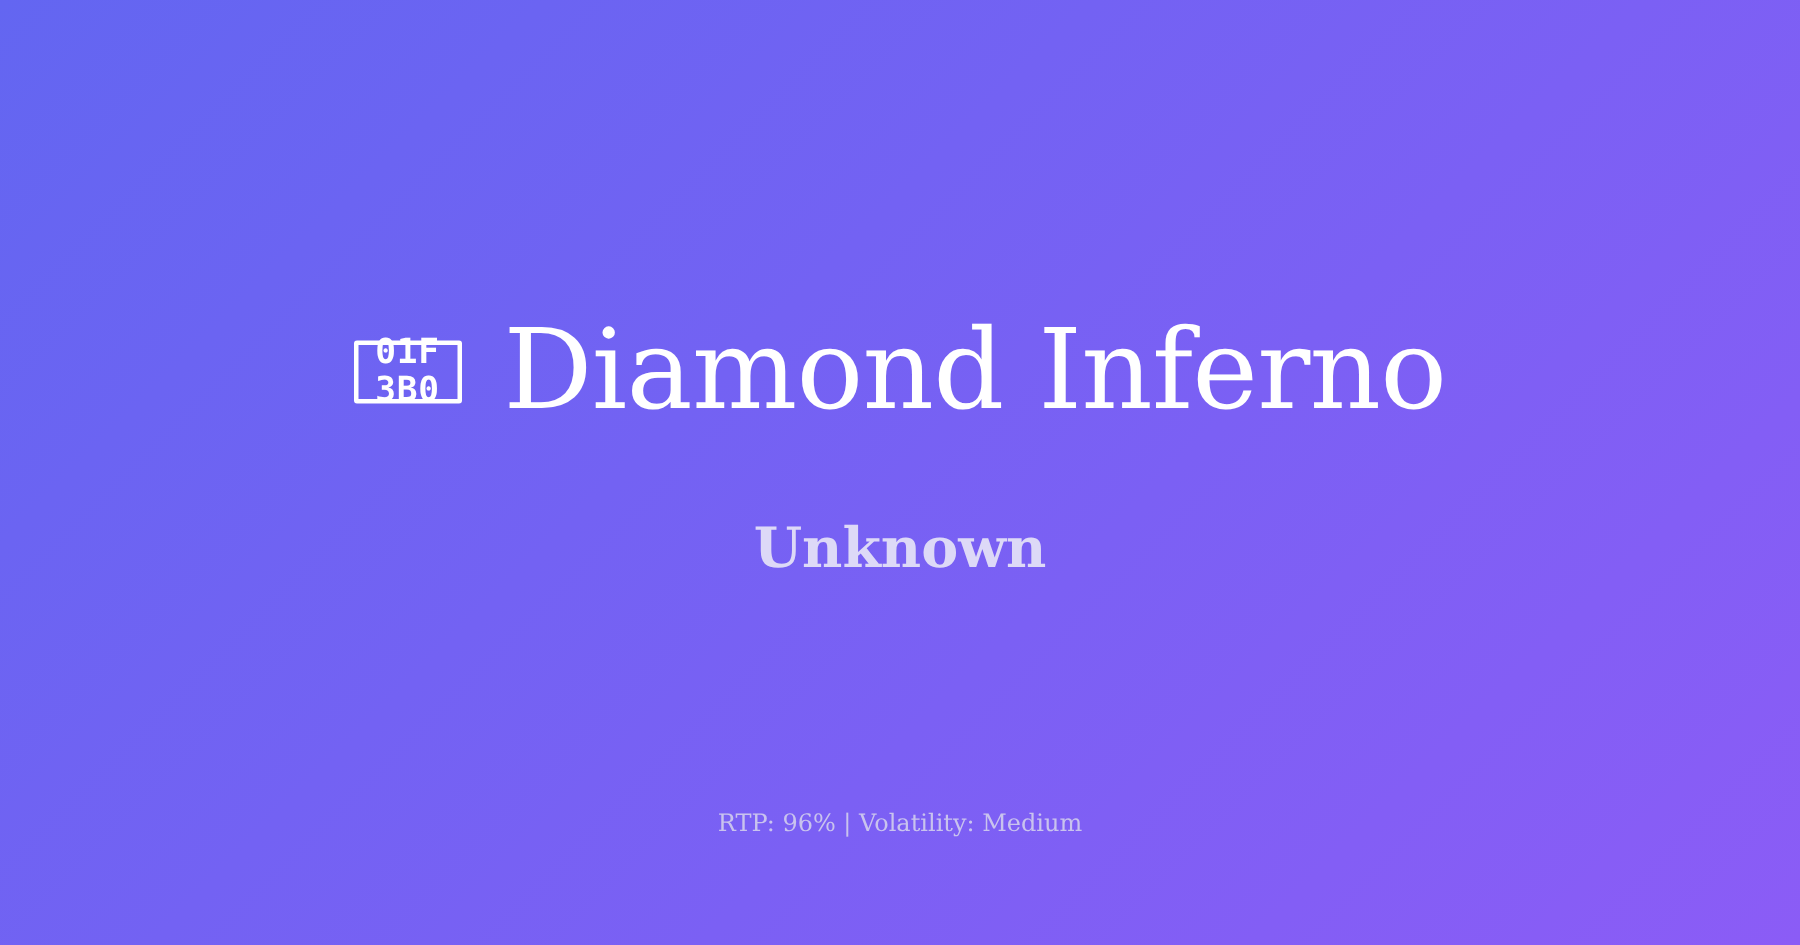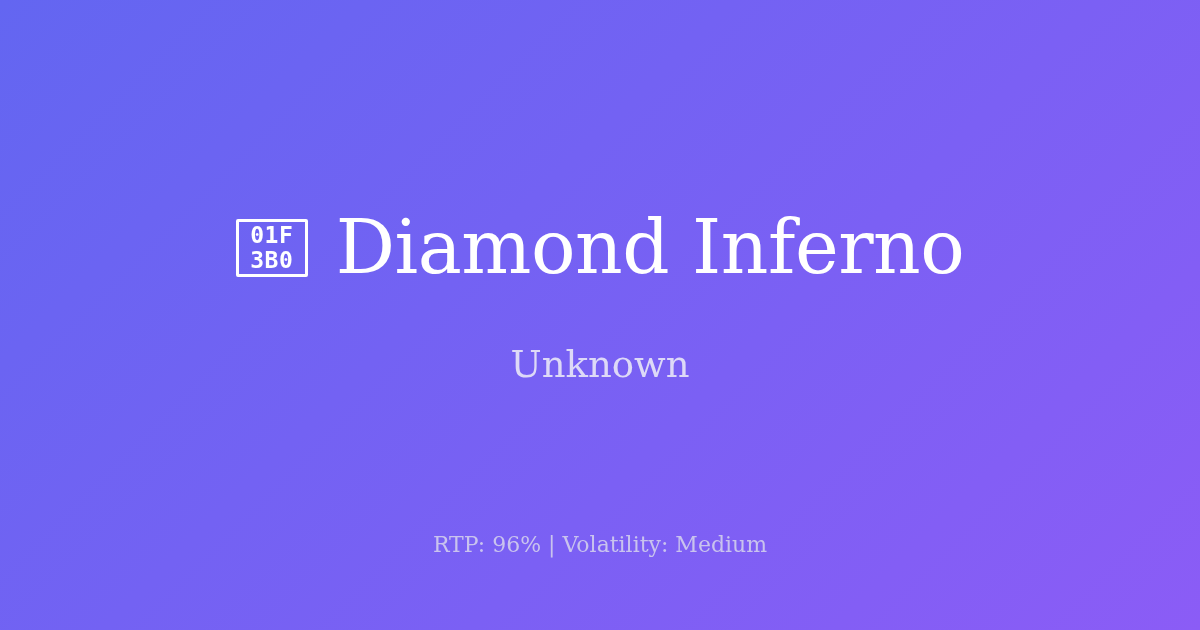--- a/index.html
+++ b/index.html
@@ -38,21 +38,21 @@
     padding: 0 40px;
     box-sizing: border-box;
     max-width: 1200px;
   }
 
   
   .tofu {
     flex: 0 0 auto;
     box-sizing: border-box;
     width: 72px;
-    height: 58px;
+    height: 42px;
     border: 3px solid #ffffff;
     border-radius: 2px;
     display: flex;
     flex-direction: column;
     align-items: center;
     justify-content: center;
     font-family: "DejaVu Sans Mono", "Liberation Mono", monospace;
     font-size: 23px;
     font-weight: 700;
     line-height: 25px;
@@ -72,37 +72,37 @@
     line-height: 1.05;
     color: #ffffff;
     white-space: nowrap;
     letter-spacing: -0.5px;
   }
 
   
   .subtitle {
     margin-top: 58px;
     font-family: "DejaVu Serif", "Liberation Serif", serif;
-    font-weight: 400;
+    font-weight: 700;
     font-size: 37px;
     line-height: 1.1;
     color: #ddd9f7;
     text-align: center;
   }
 
   
   .meta {
     position: absolute;
     left: 0;
     right: 0;
     bottom: 72px;
     text-align: center;
     font-family: "DejaVu Serif", "Liberation Serif", serif;
     font-weight: 400;
-    font-size: 22px;
+    font-size: 16px;
     line-height: 1.2;
     color: #c9c3ee;
   }
 </style>
 </head>
 <body>
 
 <div class="card">
 
   <div class="title-row">

